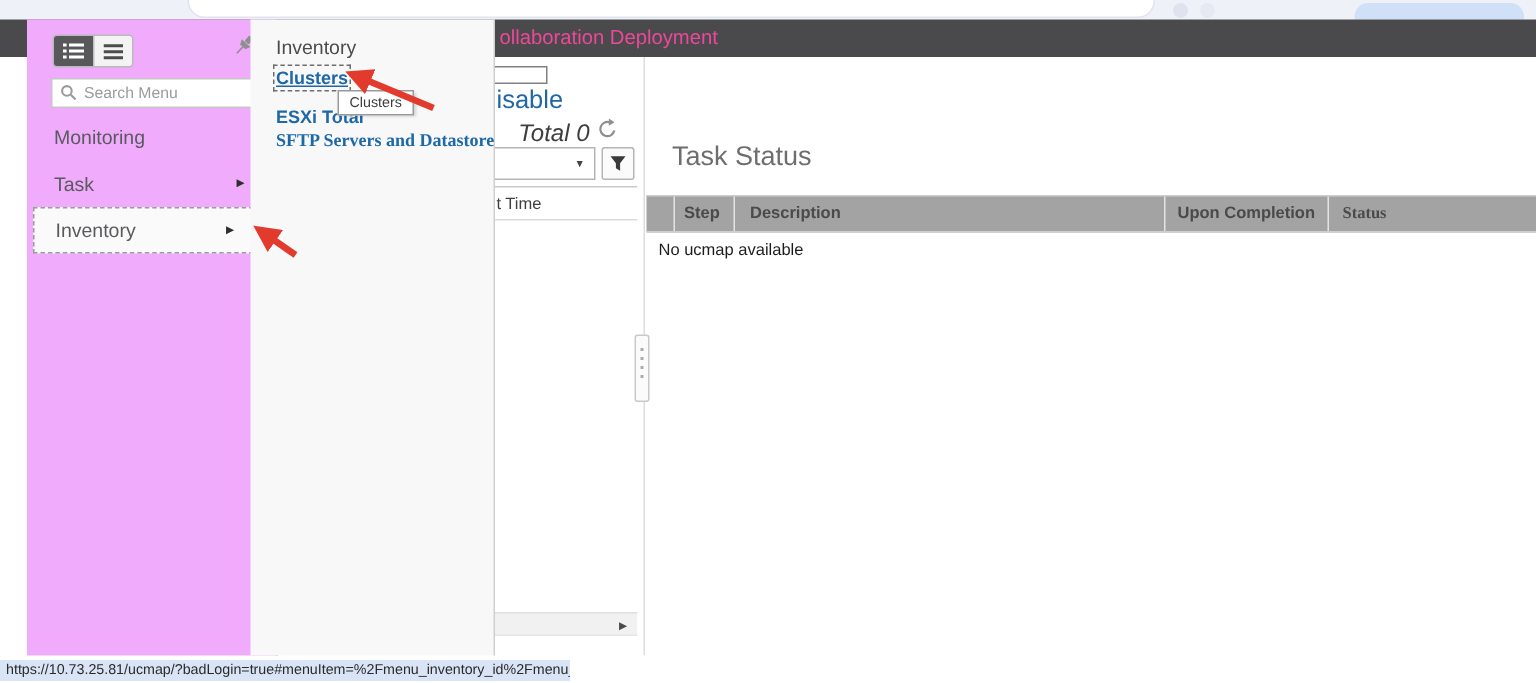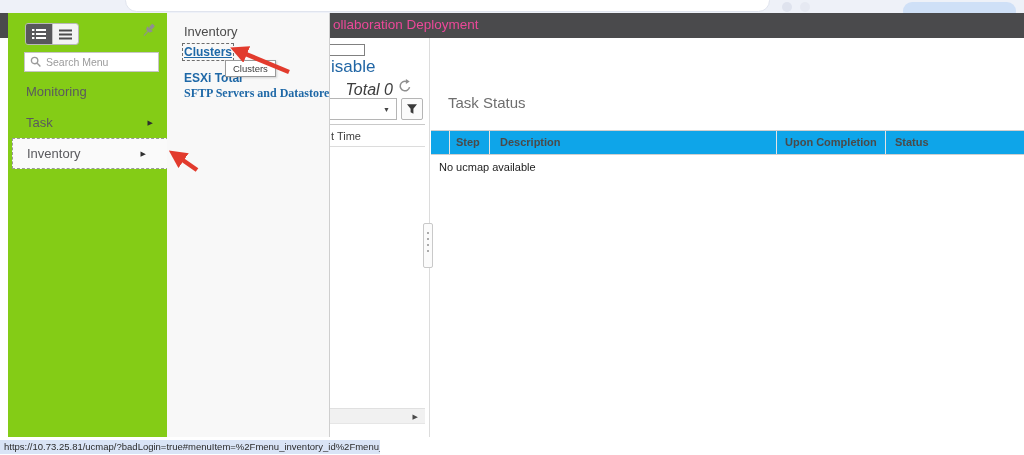--- a/index.html
+++ b/index.html
@@ -15,21 +15,21 @@
   #address-pill { left:125px; top:-11px; width:645px; height:23px; background:#ffffff; border:1px solid #e0e4ee; border-radius:12px; }
   #ext-dot-1 { left:782px; top:2px; width:10px; height:10px; border-radius:50%; background:#dfe3ee; }
   #ext-dot-2 { left:800px; top:2px; width:10px; height:10px; border-radius:50%; background:#e6e9f2; }
   #profile-pill { left:903px; top:2px; width:113px; height:18px; border-radius:9px; background:#cfe0f7; }
 
   
   #app-header { left:0; top:13px; width:1024px; height:25px; background:#4a4a4c; z-index:2; }
   #app-title { left:333px; top:17px; color:#ec4899; font-size:13.5px; white-space:nowrap; z-index:2; }
 
   
-  #sidebar { left:8px; top:13px; width:167px; height:424px; background:#84cc16; border-right:5px solid #8b5cf6; z-index:5; }
+  #sidebar { left:18px; top:13px; width:167px; height:424px; background:#f0abfc; border-right:1px solid #8b5cf6; z-index:5; }
   #toggle-group { left:17px; top:10px; height:22px; display:flex; border:1px solid #b9b9b9; border-radius:3px; overflow:hidden; }
   .toggle-btn { width:26px; height:20px; display:flex; align-items:center; justify-content:center; }
   #toggle-tree { background:#58585b; }
   #toggle-list { background:#f3f3f3; border-left:1px solid #c2c2c2; }
   #pin-btn { right:12px; top:9px; width:18px; height:18px; }
   #search-box { left:16px; top:39px; width:135px; height:20px; background:#ffffff; border:1px solid #c6c6c6; display:flex; align-items:center; padding-left:5px; }
   #search-input { border:0; outline:0; background:transparent; width:105px; font-size:10.5px; color:#555; margin-left:4px; font-family:"Liberation Sans",sans-serif; }
   #search-input::placeholder { color:#9b9b9b; }
   #menu-list { left:0; top:63px; width:167px; }
   .menu-item { position:relative; height:31px; line-height:31px; padding-left:18px; font-size:13px; color:#5a5a5e; cursor:pointer; }
@@ -61,29 +61,29 @@
   #mid-hscroll .scroll-arrow { position:absolute; right:7px; top:4px; font-size:7px; color:#4a4a4a; }
 
   
   #splitter-line { left:429px; top:38px; width:1px; height:399px; background:#dcdcdc; }
   #splitter-handle { left:423px; top:223px; width:10px; height:45px; background:#fbfbfb; border:1px solid #c9c9c9; border-radius:2px; z-index:3; cursor:col-resize; }
   #splitter-handle .dots { display:block; width:2px; margin:8px auto 0; }
   #splitter-handle .dots i { display:block; width:2px; height:2px; background:#ababab; margin-bottom:4px; }
 
   
   #right-panel { left:431px; top:38px; width:593px; height:399px; background:#ffffff; }
-  #task-status-title { left:17px; top:56px; font-size:15px; color:#6e6e6e; }
-  #ts-header { left:0; top:92px; width:593px; height:25px; background:#0ea5e9; border-top:1px solid #cfcfcf; border-bottom:1px solid #cfcfcf; display:flex; }
+  #task-status-title { left:17px; top:56px; font-size:18px; color:#6e6e6e; }
+  #ts-header { left:0; top:92px; width:593px; height:25px; background:#a3a3a3; border-top:1px solid #cfcfcf; border-bottom:1px solid #cfcfcf; display:flex; }
   .ts-col { height:100%; line-height:23px; font-size:11px; font-weight:bold; color:#4a4a4a; border-right:1px solid #e3e3e3; }
   .ts-col:last-child { border-right:0; }
   #ts-col-0 { width:19px; }
   #ts-col-1 { width:40px; padding-left:6px; }
   #ts-col-2 { width:287px; padding-left:10px; }
   #ts-col-3 { width:109px; padding-left:8px; }
-  #ts-col-4 { flex:1; padding-left:9px; }
+  #ts-col-4 { flex:1; padding-left:9px;font-family:Liberation Serif, serif; }
   #ts-empty { left:8px; top:123px; font-size:11px; color:#1c1c1c; }
 
   
   #bottom-strip { left:0; top:437px; width:1024px; height:18px; background:#ffffff; }
   #status-url { left:0; top:440px; height:14px; max-width:380px; background:#d9e4f6; color:#2b2b2b; font-size:9.5px; line-height:14px; padding:0 5px 0 4px; white-space:nowrap; overflow:hidden; }
 
   
   #arrows { left:0; top:0; width:1024px; height:455px; pointer-events:none; z-index:20; }
 </style>
 </head>

